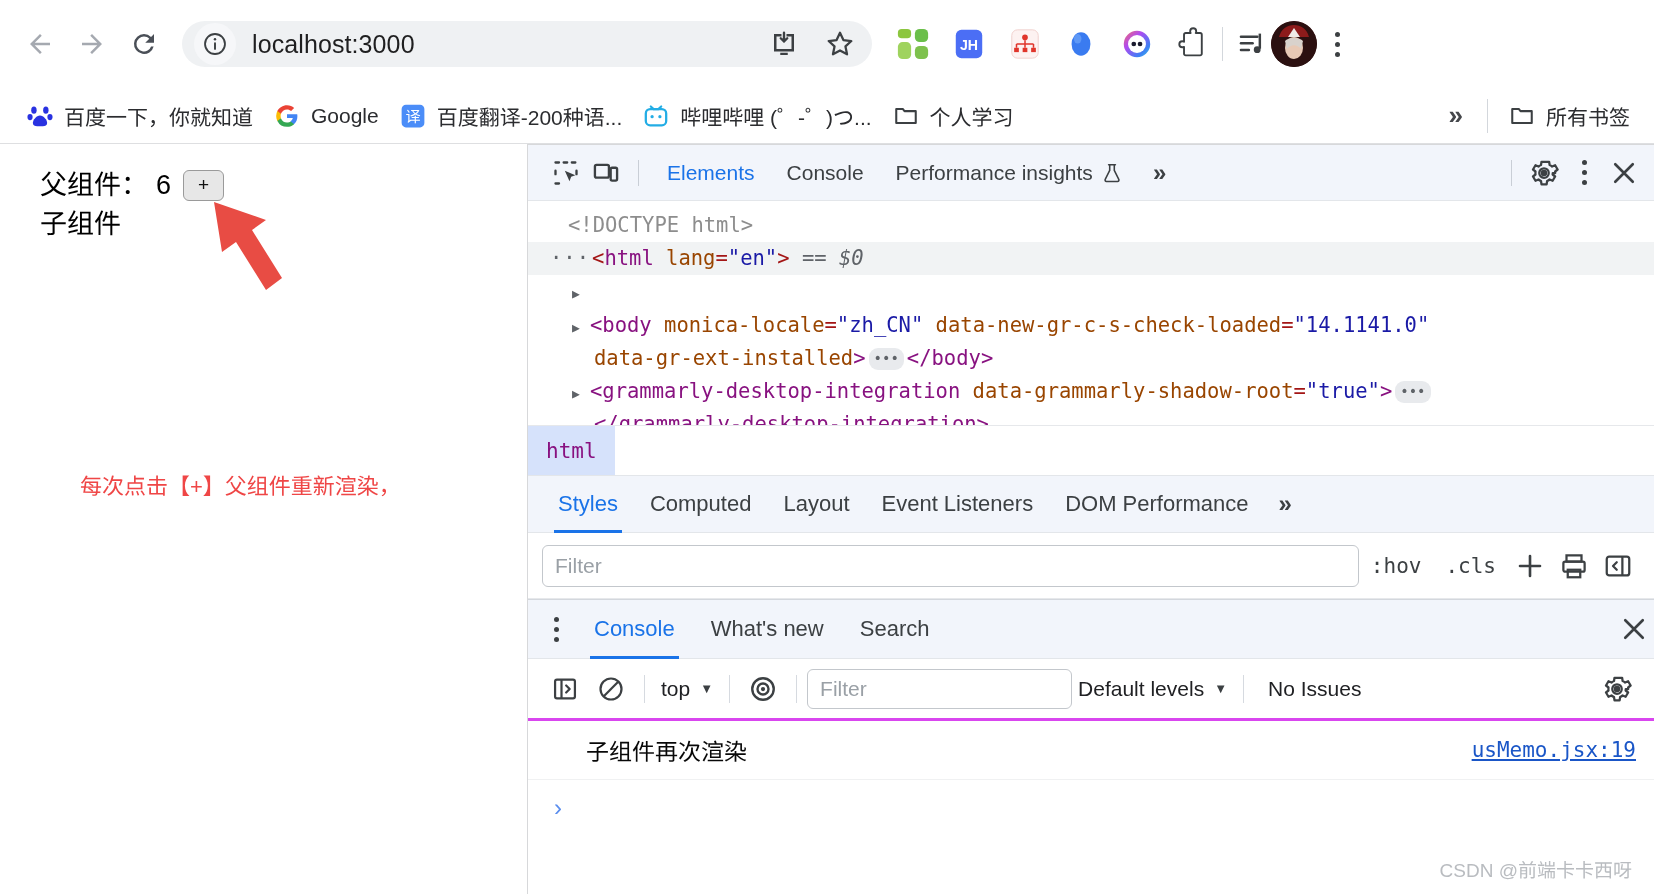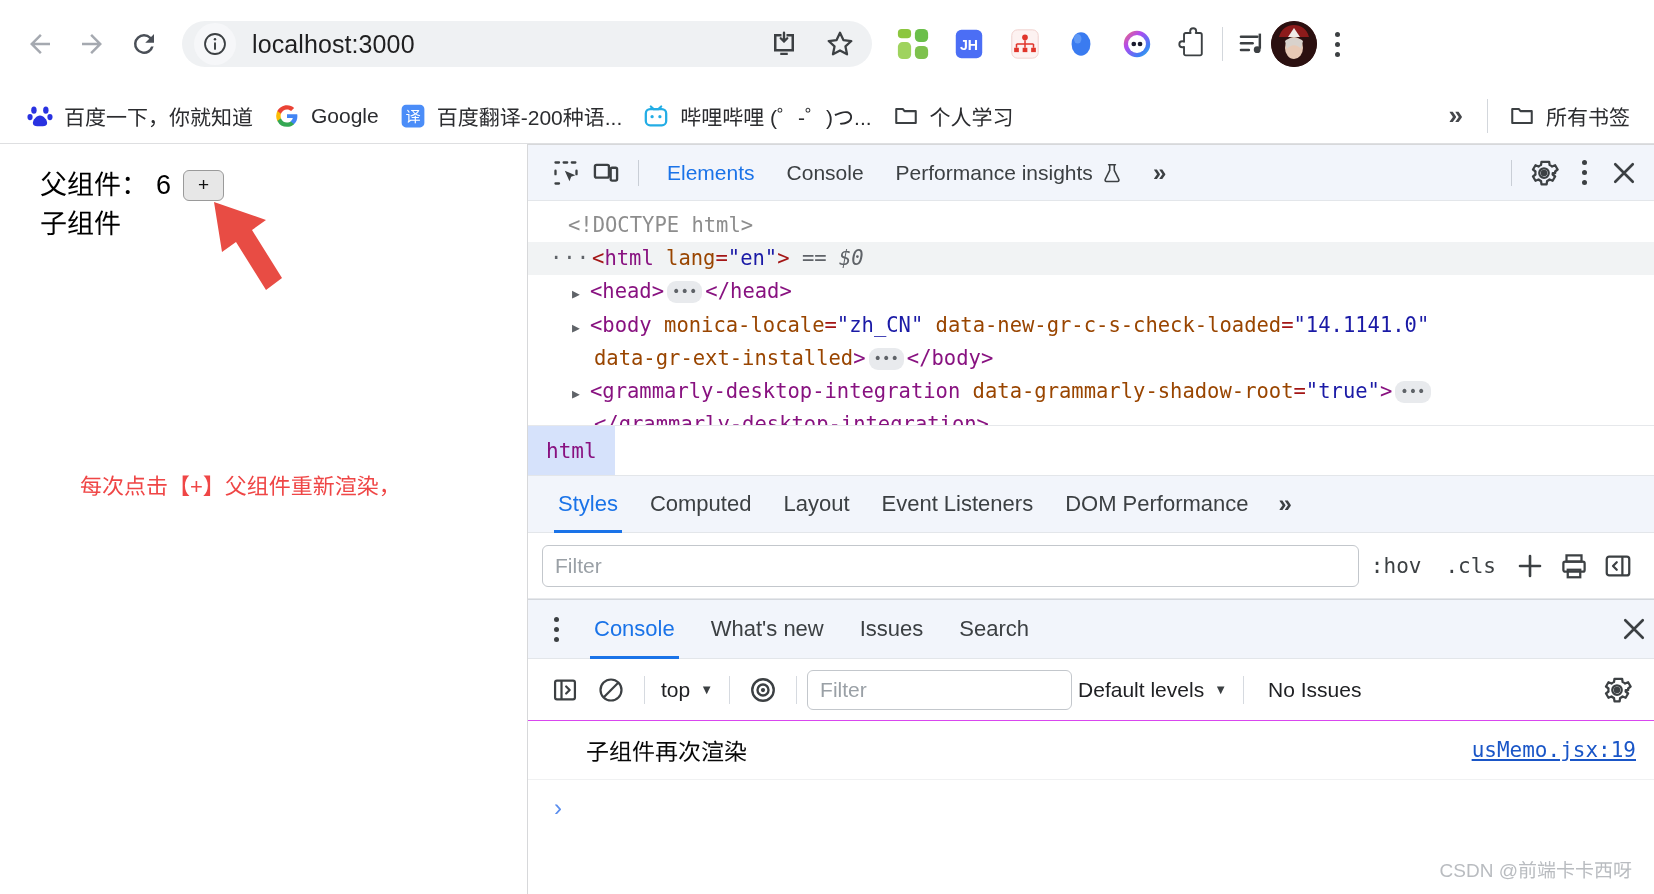--- a/index.html
+++ b/index.html
@@ -259,21 +259,21 @@
     cursor:pointer;position:relative;white-space:nowrap;
   }
   .dr-tab.active{color:#1a73e8;}
   .dr-tab.active::after{content:"";position:absolute;left:14px;right:14px;bottom:0;height:3px;background:#1a73e8;}
 
   .console-toolbar {
     flex:0 0 auto; height:62px;
     display:flex; align-items:center;
     padding: 0 14px; gap: 0;
     background:#fff;
-    border-bottom:1px solid #d946ef;
+    border-bottom:3px solid #d946ef;
   }
   .ct-ico { width:46px;height:46px;display:flex;align-items:center;justify-content:center;cursor:pointer;flex:0 0 auto;}
   .ct-sep { width:1px;height:28px;background:#d6dae0;margin:0 10px;flex:0 0 auto;}
   .ct-select { font-size:21px;color:#202124;display:flex;align-items:center;gap:10px;cursor:pointer;padding:0 6px;white-space:nowrap;}
   .ct-caret { font-size:13px; color:#3c4043;}
   .ct-filter {
     width: 265px; height: 40px; flex:0 0 auto;
     border:1px solid #c3c7cc;border-radius:6px;background:#fff;
     padding:0 12px;font-size:21px;color:#3c4043;outline:none;
   }
@@ -602,21 +602,20 @@
           <span class="doctype">&lt;!DOCTYPE html&gt;</span>
         </div>
 
         <div class="dom-row sel">
           <span class="dots-prefix">···</span>
           <span><span class="tag">&lt;</span><span class="tagname">html</span> <span class="attr">lang</span><span class="tag">=</span><span class="val">"en"</span><span class="tag">&gt;</span> <span class="eq0">== $0</span></span>
         </div>
 
         <div class="dom-row indent1">
           <span class="tri open"></span>
-          <span><span class="tagname">&lt;head&gt;</span><span class="ellip">•••</span><span class="tagname">&lt;/head&gt;</span></span>
         </div>
 
         <div class="dom-row indent1">
           <span class="tri open"></span>
           <span><span class="tagname">&lt;body</span> <span class="attr">monica-locale</span><span class="tag">=</span><span class="val">"zh_CN"</span> <span class="attr">data-new-gr-c-s-check-loaded</span><span class="tag">=</span><span class="val">"14.1141.0"</span></span>
         </div>
 
         <div class="dom-row indent2">
           <span><span class="attr">data-gr-ext-installed</span><span class="tagname">&gt;</span><span class="ellip">•••</span><span class="tagname">&lt;/body&gt;</span></span>
         </div>
@@ -685,23 +684,20 @@
           <i></i>
           <i></i>
         </div>
         <div class="dr-tab active">
           <span>Console</span>
         </div>
         <div class="dr-tab">
           <span>What's new</span>
         </div>
         <div class="dr-tab">
-          <span>Issues</span>
-        </div>
-        <div class="dr-tab">
           <span>Search</span>
         </div>
         <div class="dt-spacer"></div>
         <div class="dt-iconbtn">
           <svg width="30" height="30" viewBox="0 0 24 24">
             <path d="M5 5l14 14M19 5L5 19" stroke="#3c4043" stroke-width="2.1" stroke-linecap="round"></path>
           </svg>
         </div>
       </div>
 

